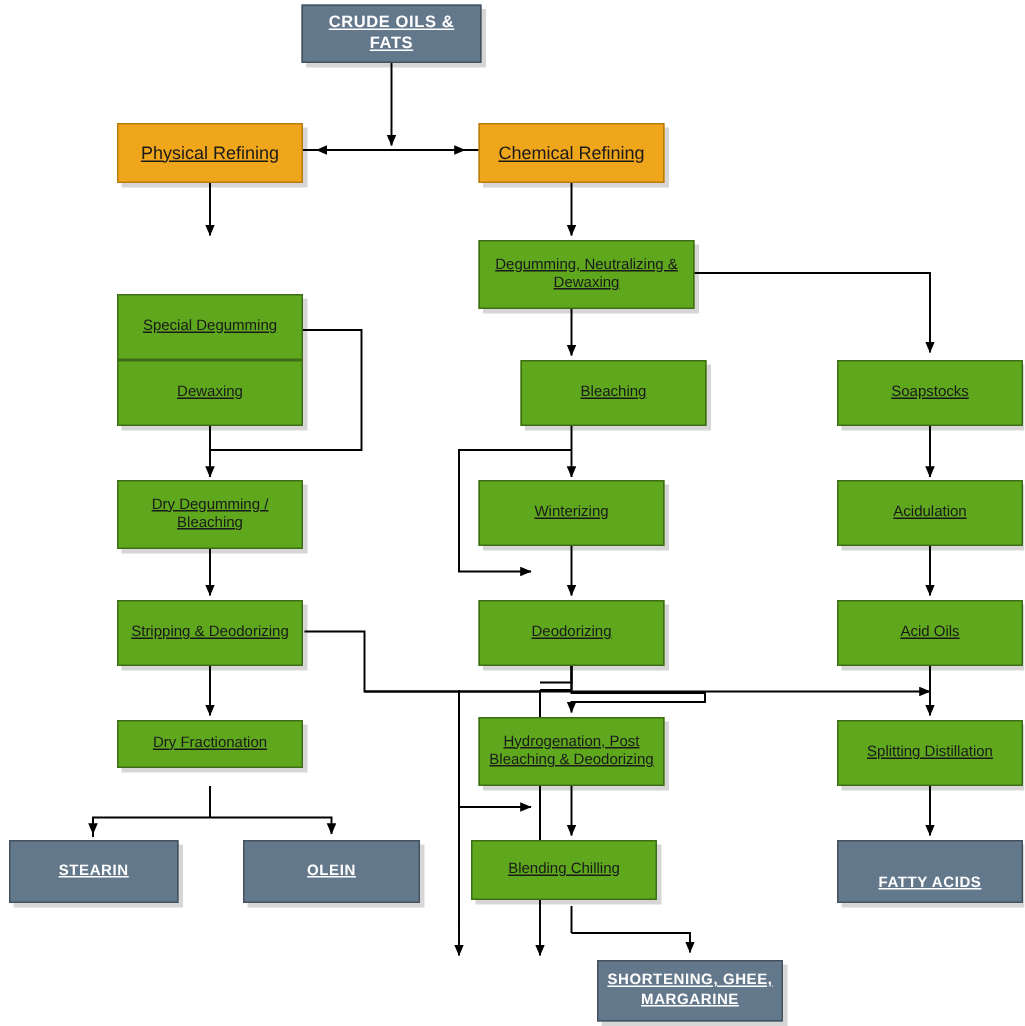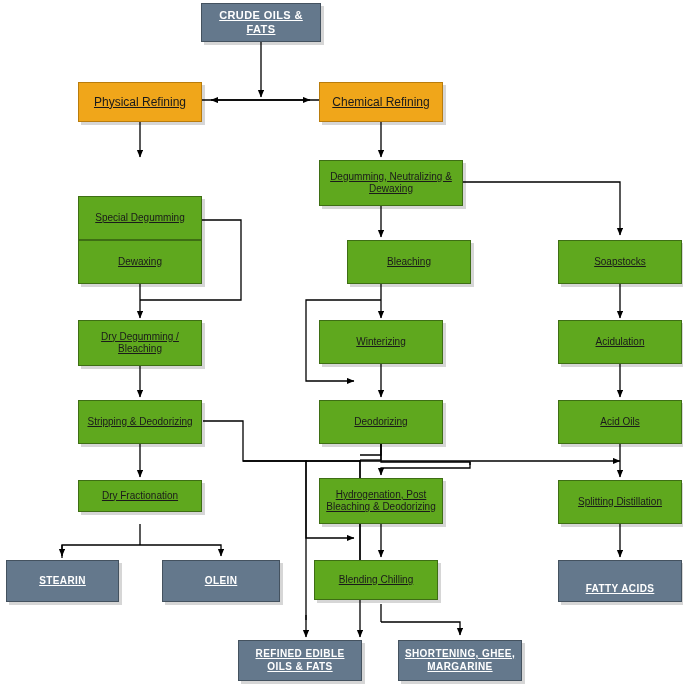--- a/index.html
+++ b/index.html
@@ -149,23 +149,20 @@
   </div>
 
   <div class="node n-green" style="left:319px;top:478px;width:124px;height:46px;">
     <span>Hydrogenation, Post Bleaching &amp; Deodorizing</span>
   </div>
 
   <div class="node n-green" style="left:314px;top:560px;width:124px;height:40px;">
     <span>Blending Chilling</span>
   </div>
 
-  <div class="node n-slate" style="left:238px;top:640px;width:124px;height:41px;">
-    <span>REFINED EDIBLE OILS &amp; FATS</span>
-  </div>
 
   <div class="node n-slate" style="left:398px;top:640px;width:124px;height:41px;">
     <span>SHORTENING, GHEE, MARGARINE</span>
   </div>
 
   <div class="node n-green" style="left:558px;top:240px;width:124px;height:44px;">
     <span>Soapstocks</span>
   </div>
 
   <div class="node n-green" style="left:558px;top:320px;width:124px;height:44px;">

